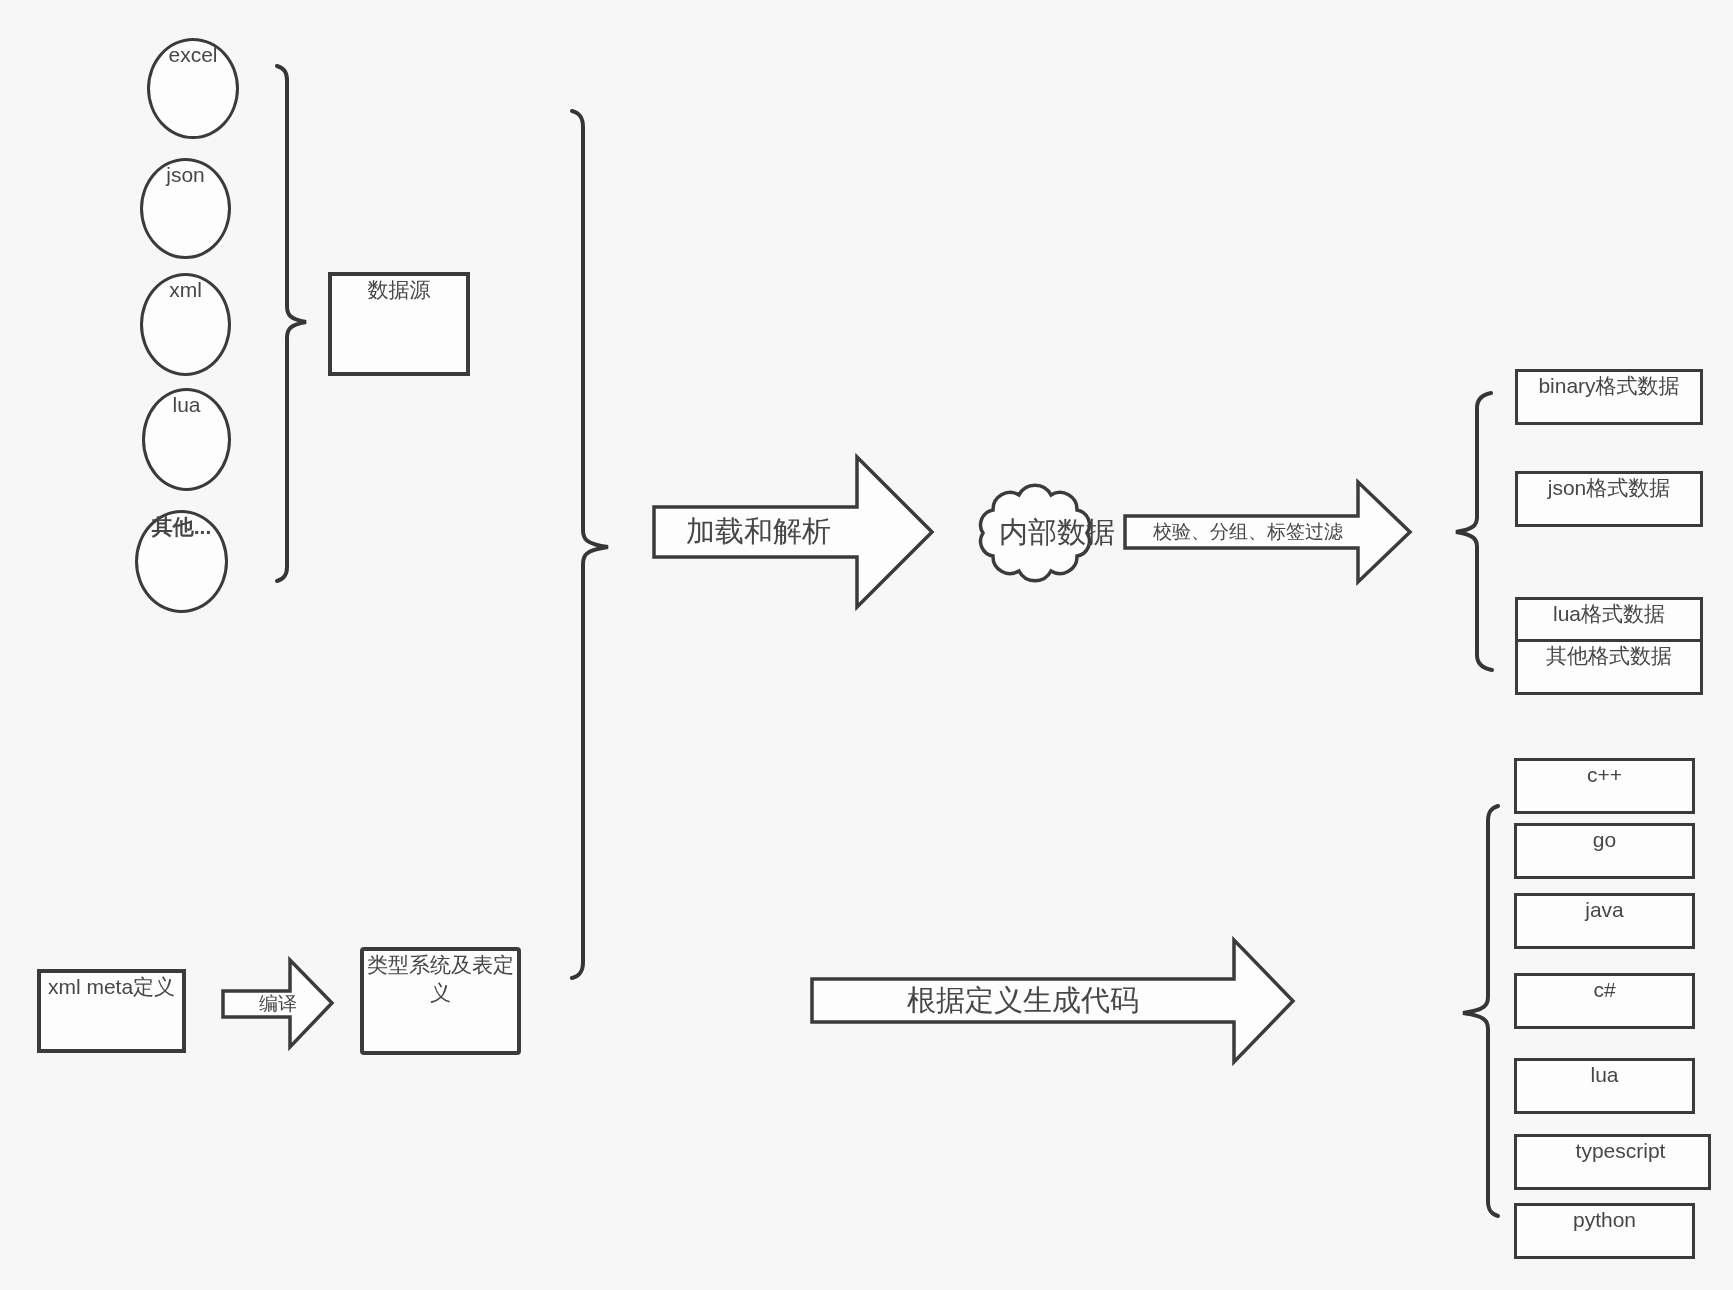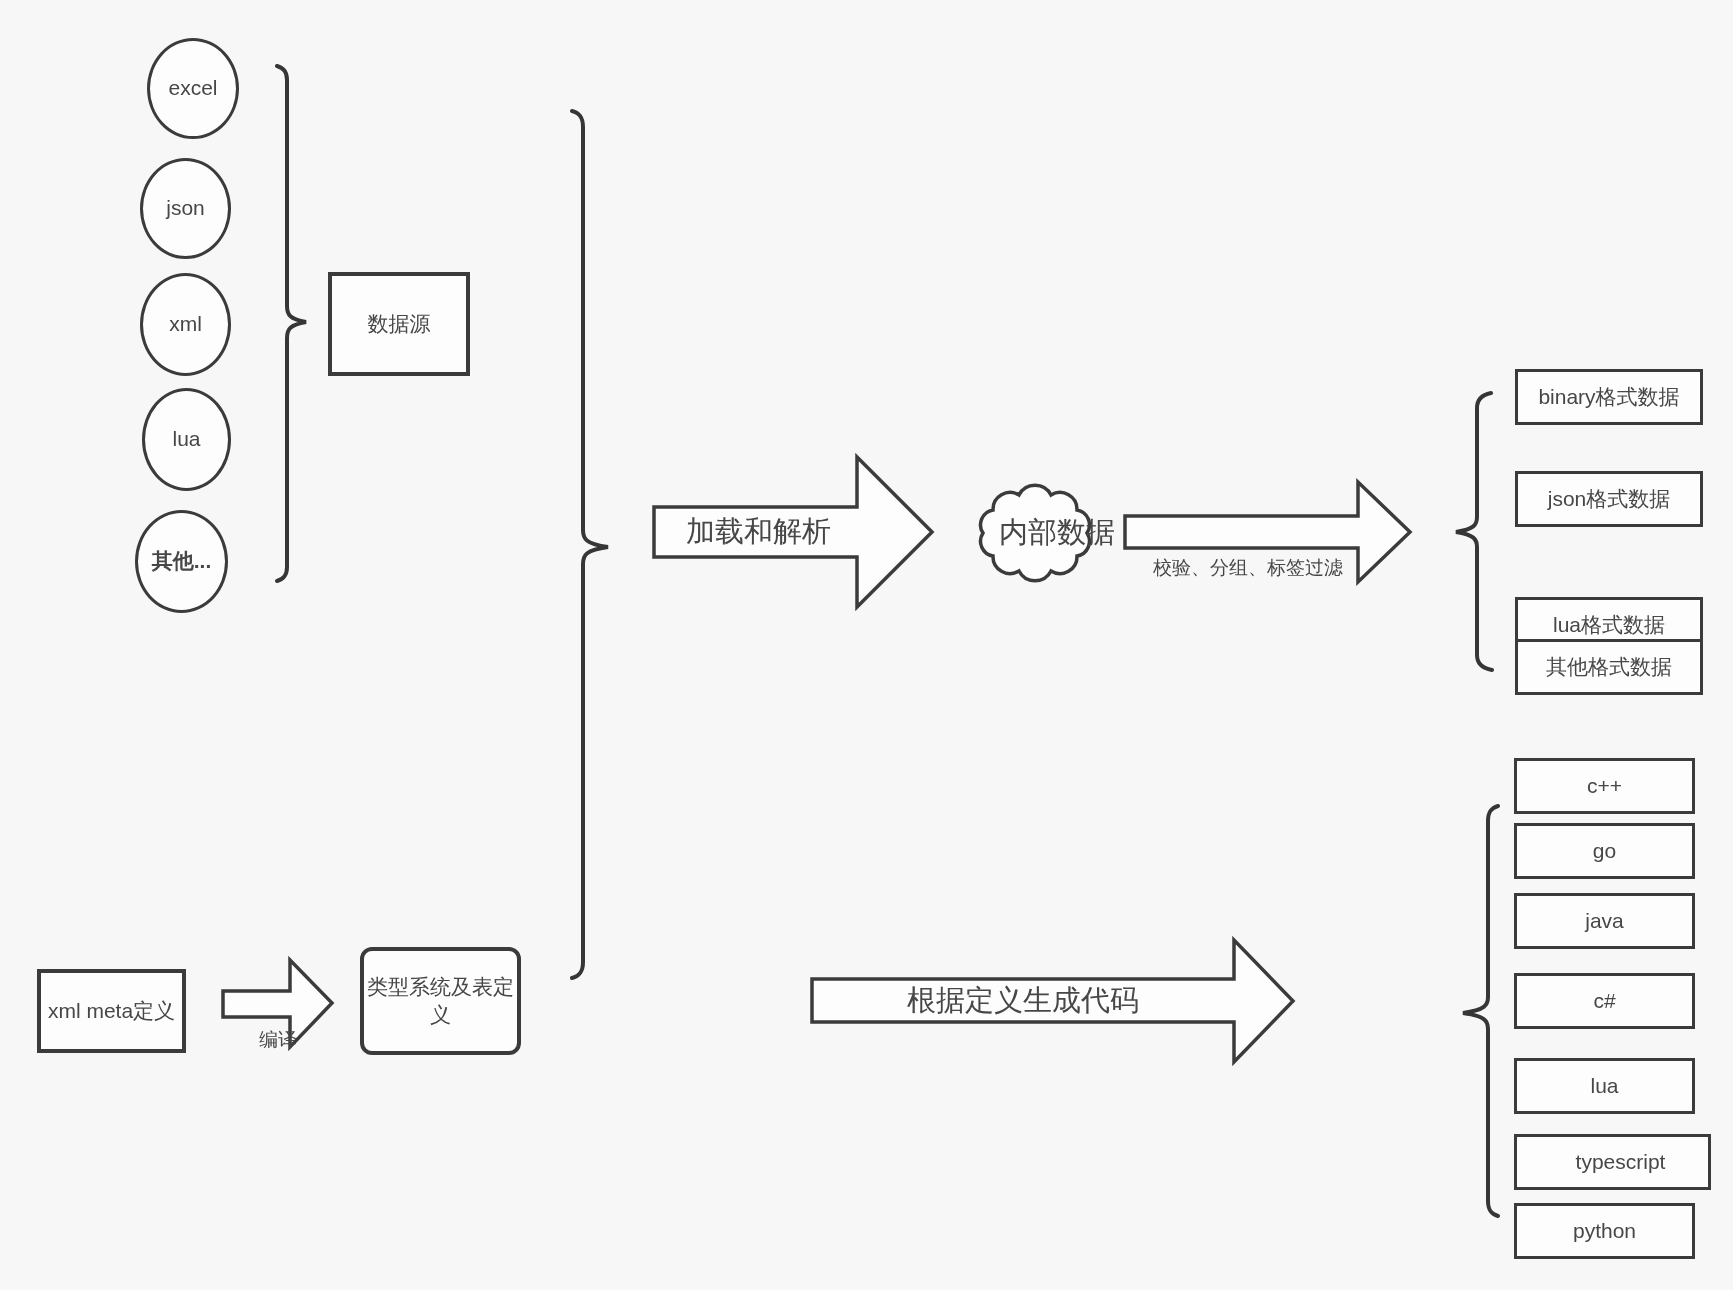--- a/index.html
+++ b/index.html
@@ -1,27 +1,27 @@
 <!DOCTYPE html>
 <html><head>
 <meta charset="utf-8">
 <style>
   html,body{margin:0;padding:0;}
   body{background:#e9e9e9;font-family:"Liberation Sans","DejaVu Sans",sans-serif;}
   #canvas{position:relative;width:1733px;height:1290px;background:#f7f7f7;overflow:hidden;color:#454545;}
   #shapes{position:absolute;left:0;top:0;width:1733px;height:1290px;}
-  .node{position:absolute;display:flex;align-items:center;justify-content:center;
+  .node{position:absolute;display:flex;align-items:flex-start;justify-content:center;
         background:#fdfdfd;text-align:center;font-size:21px;line-height:1.35;color:#474747;}
   .ellipse{border:3px solid #3b3b3b;border-radius:50%;}
   .box{border:3px solid #3b3b3b;}
   .thick{border-width:4px;}
-  .rounded{border-radius:12px;}
+  .rounded{border-radius:4px;}
   .arrow-label{position:absolute;display:flex;align-items:center;justify-content:center;
         font-size:29px;color:#474747;text-align:center;white-space:nowrap;}
-  .small{font-size:19px;margin-top:36px;}
+  .small{font-size:19px;}
   svg .outline{fill:#fdfdfd;stroke:#3b3b3b;stroke-width:3.5;stroke-linejoin:miter;}
   svg .brace{fill:none;stroke:#363636;stroke-width:4;stroke-linecap:round;}
 </style>
 </head>
 <body>
 
 <div id="canvas">
 
   <svg id="shapes" viewBox="0 0 1733 1290">
 

